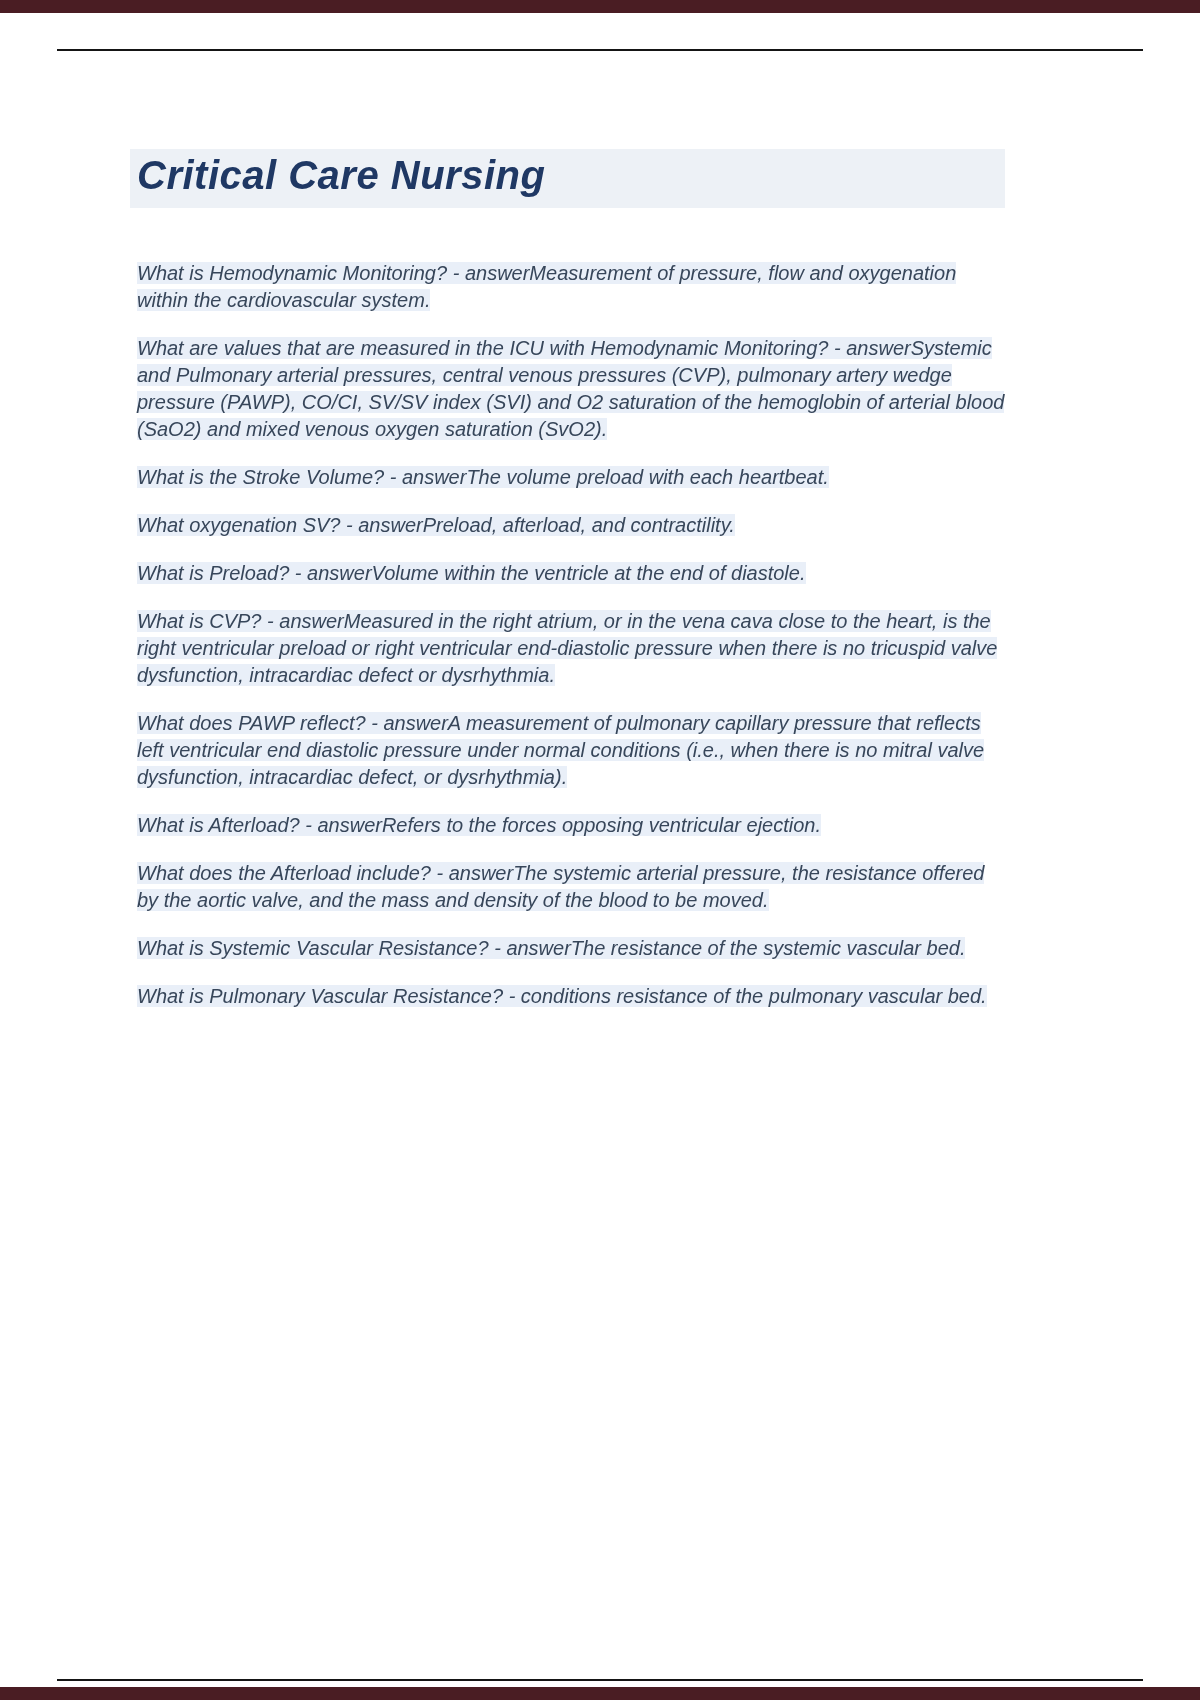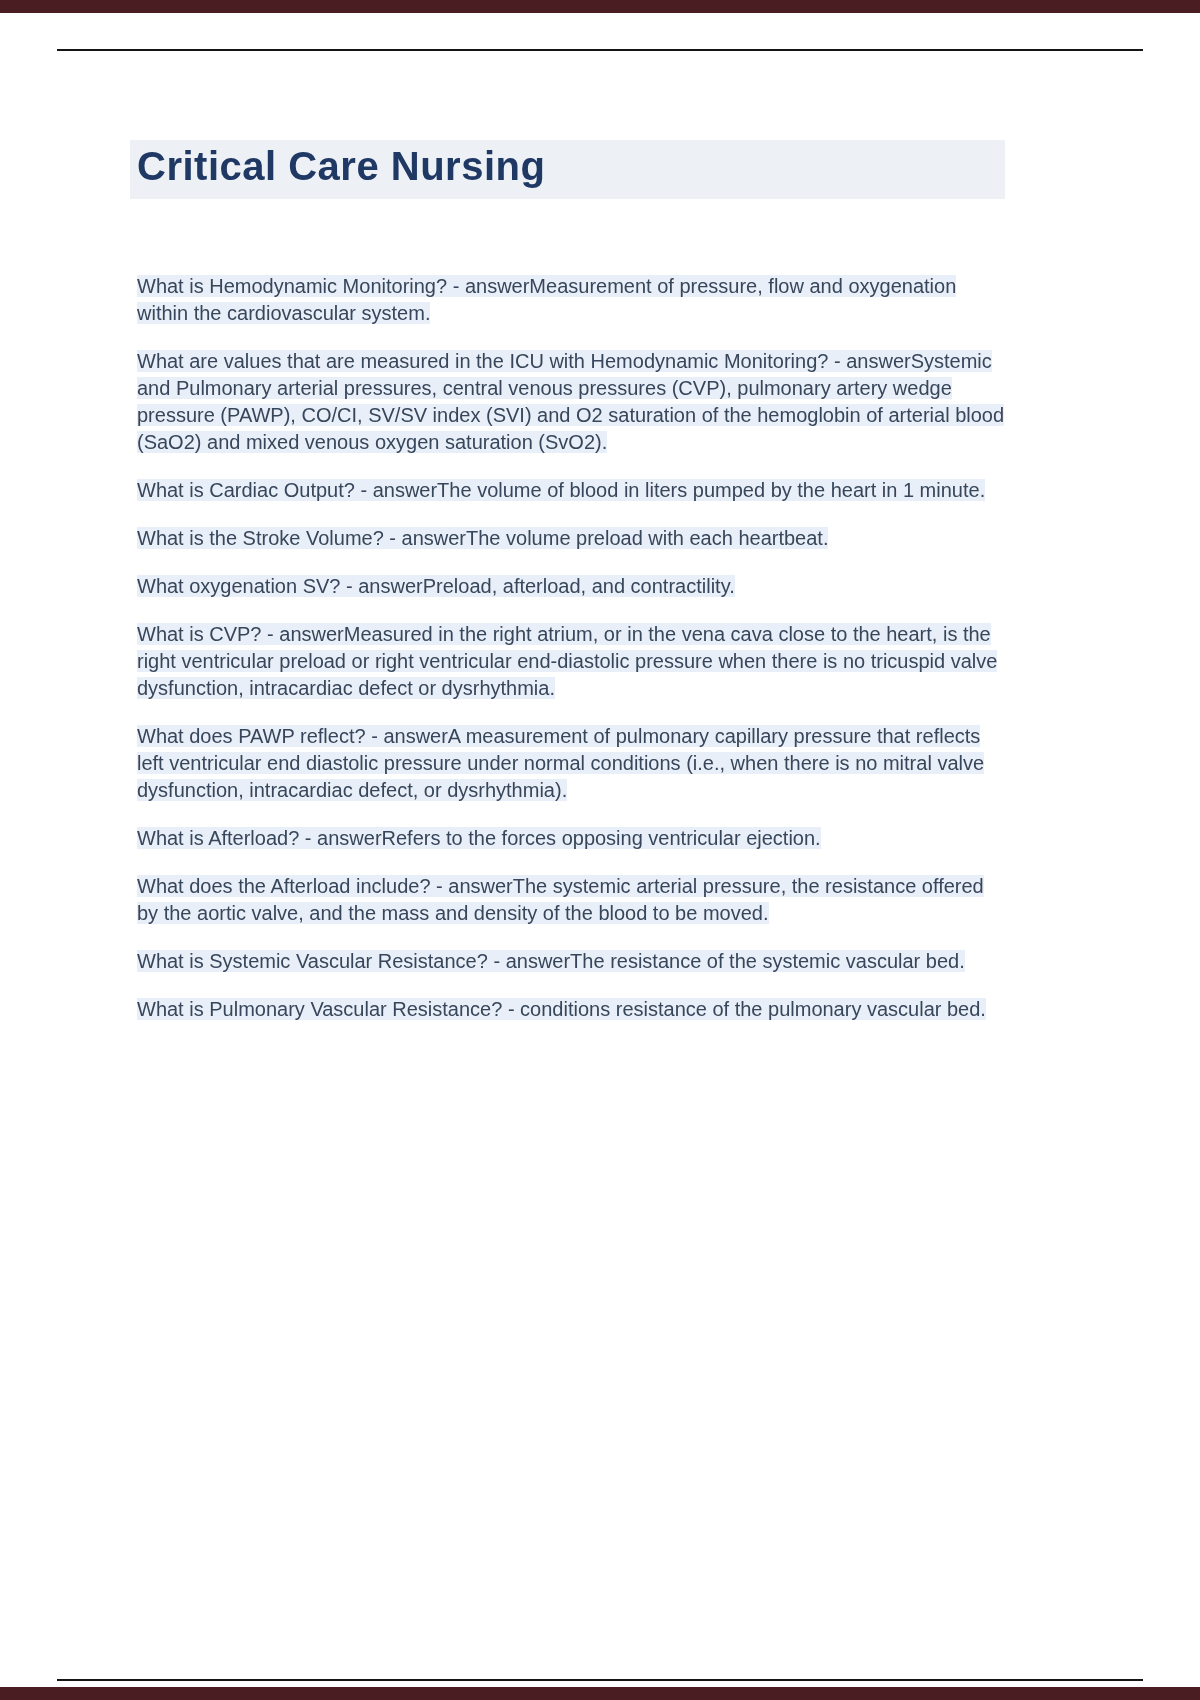--- a/index.html
+++ b/index.html
@@ -38,35 +38,36 @@
     position: absolute;
     bottom: 19px;
     left: 57px;
     right: 57px;
     height: 2px;
     background: #151515;
   }
   .content {
     position: absolute;
     left: 137px;
-    top: 8px;
+    top: 17px;
     width: 868px;
+    font-style: italic;
   }
   .doc-title {
     margin: 132px 0 0 -7px;
     padding: 4px 0 10px 7px;
     width: 868px;
     background: #edf1f6;
     font-size: 40px;
     font-weight: bold;
     letter-spacing: 0.5px;
     color: #1f3864;
   }
   .qa-list {
-    margin-top: 74px;
+    margin-top: 52px;
   }
   .qa-list p {
     margin: 0 0 21px 0;
     font-size: 20px;
     line-height: 27px;
     color: #37465a;
   }
   .hl {
     background: #e9eff8;
   }
@@ -75,23 +76,23 @@
 <body>
 
 <div class="top-bar"></div>
 <div class="top-rule"></div>
 
 <div class="content">
   <h1 class="doc-title">Critical Care Nursing</h1>
   <div class="qa-list">
       <p><span class="hl">What is Hemodynamic Monitoring? - answerMeasurement of pressure, flow and oxygenation within the cardiovascular system.</span></p>
       <p><span class="hl">What are values that are measured in the ICU with Hemodynamic Monitoring? - answerSystemic and Pulmonary arterial pressures, central venous pressures (CVP), pulmonary artery wedge pressure (PAWP), CO/CI, SV/SV index (SVI) and O2 saturation of the hemoglobin of arterial blood (SaO2) and mixed venous oxygen saturation (SvO2).</span></p>
-      <p><span class="hl">What is Cardiac Output? - answerThe volume of blood in liters pumped by the heart in 1 minute.</span></p>
       <p><span class="hl">What is the Stroke Volume? - answerThe volume preload with each heartbeat.</span></p>
       <p><span class="hl">What oxygenation SV? - answerPreload, afterload, and contractility.</span></p>
+      <p><span class="hl">What is Preload? - answerVolume within the ventricle at the end of diastole.</span></p>
       <p><span class="hl">What is CVP? - answerMeasured in the right atrium, or in the vena cava close to the heart, is the right ventricular preload or right ventricular end-diastolic pressure when there is no tricuspid valve dysfunction, intracardiac defect or dysrhythmia.</span></p>
       <p><span class="hl">What does PAWP reflect? - answerA measurement of pulmonary capillary pressure that reflects left ventricular end diastolic pressure under normal conditions (i.e., when there is no mitral valve dysfunction, intracardiac defect, or dysrhythmia).</span></p>
       <p><span class="hl">What is Afterload? - answerRefers to the forces opposing ventricular ejection.</span></p>
       <p><span class="hl">What does the Afterload include? - answerThe systemic arterial pressure, the resistance offered by the aortic valve, and the mass and density of the blood to be moved.</span></p>
       <p><span class="hl">What is Systemic Vascular Resistance? - answerThe resistance of the systemic vascular bed.</span></p>
       <p><span class="hl">What is Pulmonary Vascular Resistance? - conditions resistance of the pulmonary vascular bed.</span></p>
     </div>
 </div>
 
 <div class="bottom-rule"></div>

